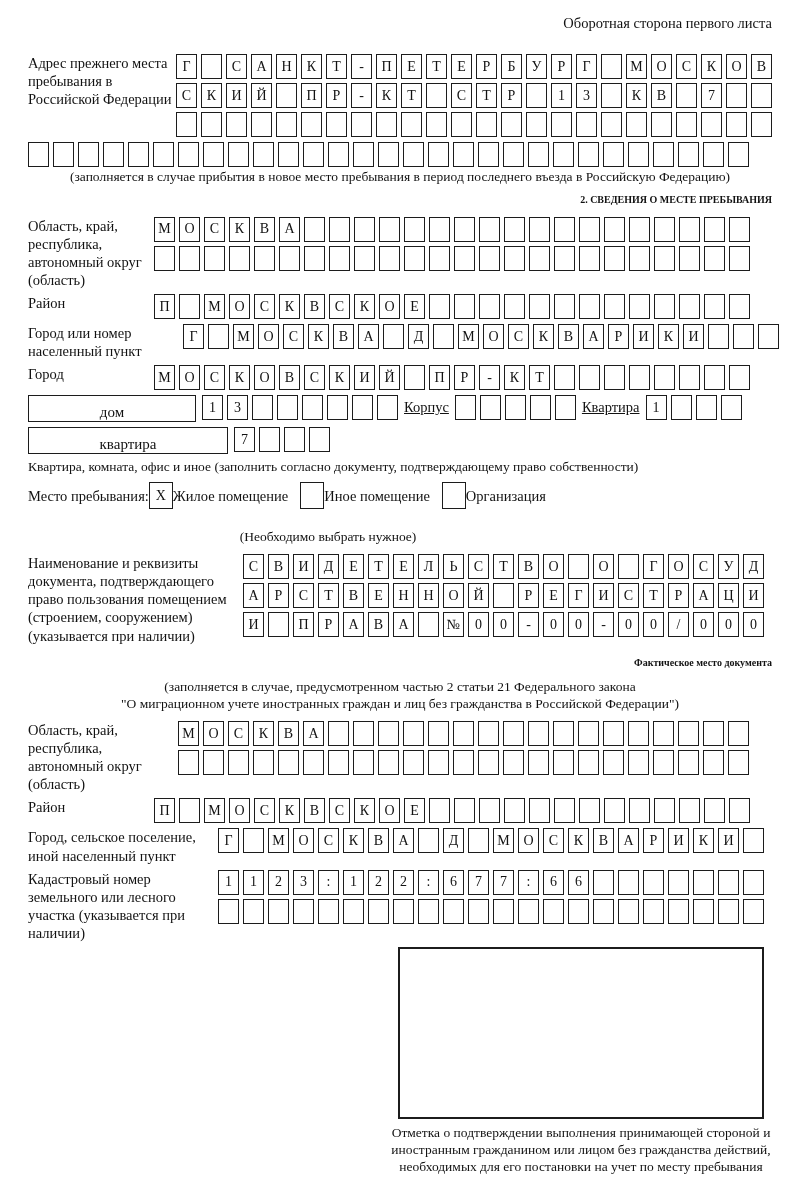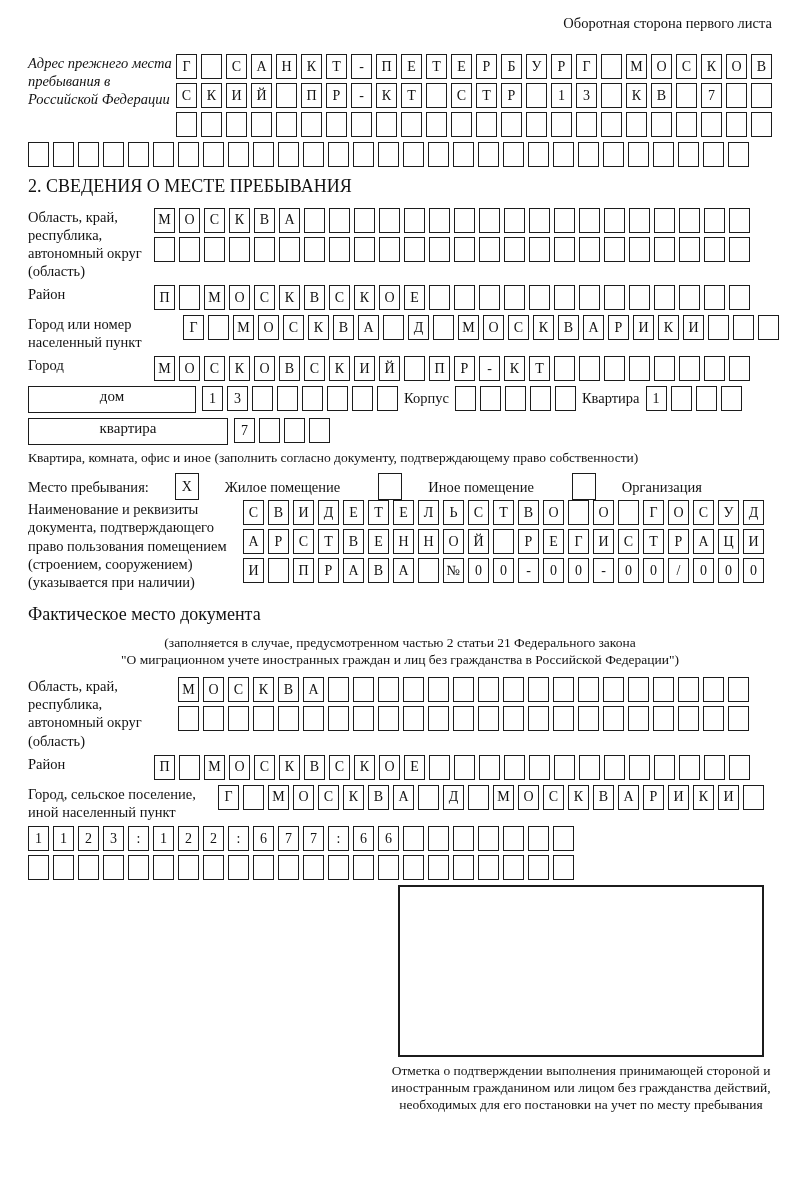--- a/index.html
+++ b/index.html
@@ -17,37 +17,37 @@
 
   .boxes{display:flex;gap:4px;flex:none;}
   .cell{
     width:21px;height:25px;box-sizing:border-box;flex:none;
     border:1.8px solid #1c1c1c;background:#fff;
     display:flex;align-items:center;justify-content:center;
     font-size:14px;font-family:"Liberation Serif","DejaVu Serif",serif;
   }
   .widebox{
     box-sizing:border-box;border:1.8px solid #1c1c1c;height:27px;flex:none;
-    display:flex;align-items:flex-start;justify-content:center;font-size:15px;
+    display:flex;align-items:flex-end;justify-content:center;font-size:15px;
   }
   .note{font-size:13.5px;}
   .note-center{text-align:center;}
-  .sec-title{text-align:left;font-weight:normal;font-size:18px;margin:8px 0 10px 0;}
-  .w148{width:148px;font-style:italic;} .w126{width:126px;} .w150{width:150px;}
+  .sec-title{text-align:right;font-weight:bold;font-size:10px;margin:8px 0 10px 0;}
+  .w148{width:148px;} .w126{width:126px;} .w150{width:150px;}
   .w155{width:155px;} .w190{width:190px;} .w215{width:215px;}
   .mt2{margin-top:2px;}
-  .inline-lbl{margin:3px 6px 0 6px;flex:none;}
+  .inline-lbl{margin:3px 6px 0 6px;flex:none;text-decoration:underline;}
   .stamp-box{
     box-sizing:border-box;border:2px solid #1c1c1c;
     width:366px;height:172px;margin-left:370px;background:#fff;
   }
   .stamp-caption{
     width:392px;margin:6px 0 0 357px;text-align:center;font-size:13.5px;
   }
-  .stay-row{display:flex;align-items:center;gap:26px;margin-bottom:0;}
+  .stay-row{display:flex;align-items:center;gap:0;margin-bottom:20px;}
   .stay-note{margin-left:155px;width:290px;text-align:center;font-size:13.5px;margin-bottom:8px;}
   .gap6{width:6px;flex:none;}
 </style>
 </head>
 <body>
 
 <div class="page">
 
   <div class="top-note">Оборотная сторона первого листа</div>
 
@@ -158,20 +158,21 @@
       <div class="cell"></div>
       <div class="cell"></div>
       <div class="cell"></div>
       <div class="cell"></div>
       <div class="cell"></div>
       <div class="cell"></div>
       <div class="cell"></div>
       <div class="cell"></div>
       <div class="cell"></div>
     </div>
+  <div class="note note-center mt2">(заполняется в случае прибытия в новое место пребывания в период последнего въезда в Российскую Федерацию)</div>
 
   <div class="sec-title">2. СВЕДЕНИЯ О МЕСТЕ ПРЕБЫВАНИЯ</div>
 
   <div class="row">
     <div class="lbl w126">Область, край, республика, автономный округ (область)</div>
     <div class="stack">
       <div class="boxes">
           <div class="cell">М</div>
           <div class="cell">О</div>
           <div class="cell">С</div>
@@ -364,20 +365,21 @@
 
   <div class="stay-row">
     <span>Место пребывания:</span>
     <div class="cell" style="width:24px;height:27px;">X</div>
     <span>Жилое помещение</span>
     <div class="cell" style="width:24px;height:27px;margin-left:12px;"></div>
     <span>Иное помещение</span>
     <div class="cell" style="width:24px;height:27px;margin-left:12px;"></div>
     <span>Организация</span>
   </div>
+  <div class="stay-note">(Необходимо выбрать нужное)</div>
 
   <div class="row">
     <div class="lbl w215">Наименование и реквизиты документа, подтверждающего право пользования помещением (строением, сооружением) (указывается при наличии)</div>
     <div class="stack">
       <div class="boxes">
           <div class="cell">С</div>
           <div class="cell">В</div>
           <div class="cell">И</div>
           <div class="cell">Д</div>
           <div class="cell">Е</div>
@@ -559,20 +561,21 @@
         <div class="cell">А</div>
         <div class="cell">Р</div>
         <div class="cell">И</div>
         <div class="cell">К</div>
         <div class="cell">И</div>
         <div class="cell"></div>
       </div>
   </div>
 
   <div class="row">
+    <div class="lbl w190">Кадастровый номер земельного или лесного участка (указывается при наличии)</div>
     <div class="stack">
       <div class="boxes">
           <div class="cell">1</div>
           <div class="cell">1</div>
           <div class="cell">2</div>
           <div class="cell">3</div>
           <div class="cell">:</div>
           <div class="cell">1</div>
           <div class="cell">2</div>
           <div class="cell">2</div>

